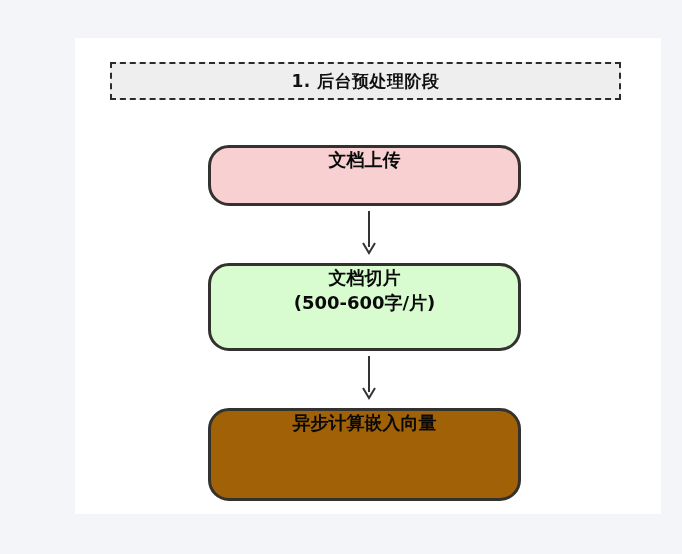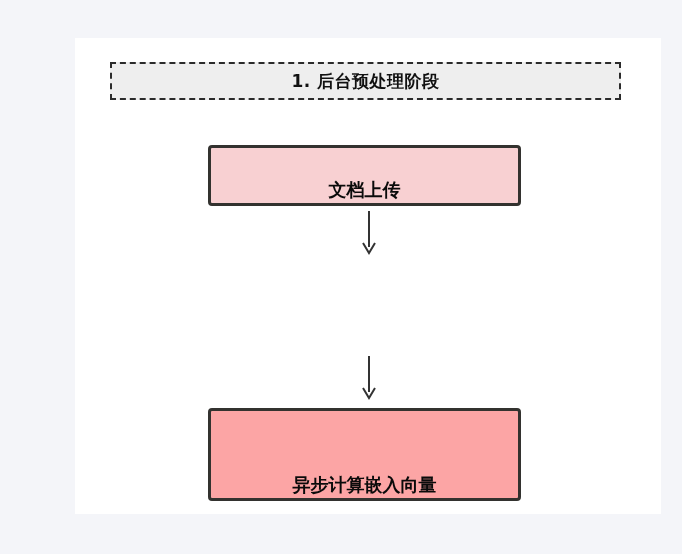--- a/index.html
+++ b/index.html
@@ -49,25 +49,25 @@
     line-height: 1;
     white-space: nowrap;
   }
   
   .node {
     position: absolute;
     left: 133px;
     width: 313px;
     box-sizing: border-box;
     border: 3px solid #33322f;
-    border-radius: 4px;
+    border-radius: 21px;
     display: flex;
     flex-direction: column;
     align-items: center;
-    justify-content: flex-end;
+    justify-content: flex-start;
     text-align: center;
   }
   .node .line {
     font-size: 18px;
     font-weight: bold;
     color: #0a0a0a;
     line-height: 1.38;
     white-space: nowrap;
   }
   #node-upload {
@@ -76,21 +76,21 @@
     background: #f8d0d2;
   }
   #node-chunk {
     top: 225px;
     height: 88px;
     background: #d9fbd0;
   }
   #node-embed {
     top: 370px;
     height: 93px;
-    background: #fca5a5;
+    background: #a16207;
   }
   
   .arrow {
     position: absolute;
     left: 283px;
     width: 22px;
     height: 44px;
   }
   #arrow-1 { top: 173px; }
   #arrow-2 { top: 318px; }
@@ -110,20 +110,24 @@
       <span class="line">文档上传</span>
     </div>
 
     <div class="arrow" id="arrow-1">
       <svg width="22" height="44" viewBox="0 0 22 44" aria-hidden="true">
         <line x1="11" y1="0" x2="11" y2="36" stroke="#333333" stroke-width="2"></line>
         <polyline points="5,32 11,42 17,32" fill="none" stroke="#333333" stroke-width="2"></polyline>
       </svg>
     </div>
 
+    <div class="node" id="node-chunk">
+      <span class="line">文档切片</span>
+      <span class="line">(500-600字/片)</span>
+    </div>
 
     <div class="arrow" id="arrow-2">
       <svg width="22" height="44" viewBox="0 0 22 44" aria-hidden="true">
         <line x1="11" y1="0" x2="11" y2="36" stroke="#333333" stroke-width="2"></line>
         <polyline points="5,32 11,42 17,32" fill="none" stroke="#333333" stroke-width="2"></polyline>
       </svg>
     </div>
 
     <div class="node" id="node-embed">
       <span class="line">异步计算嵌入向量</span>

